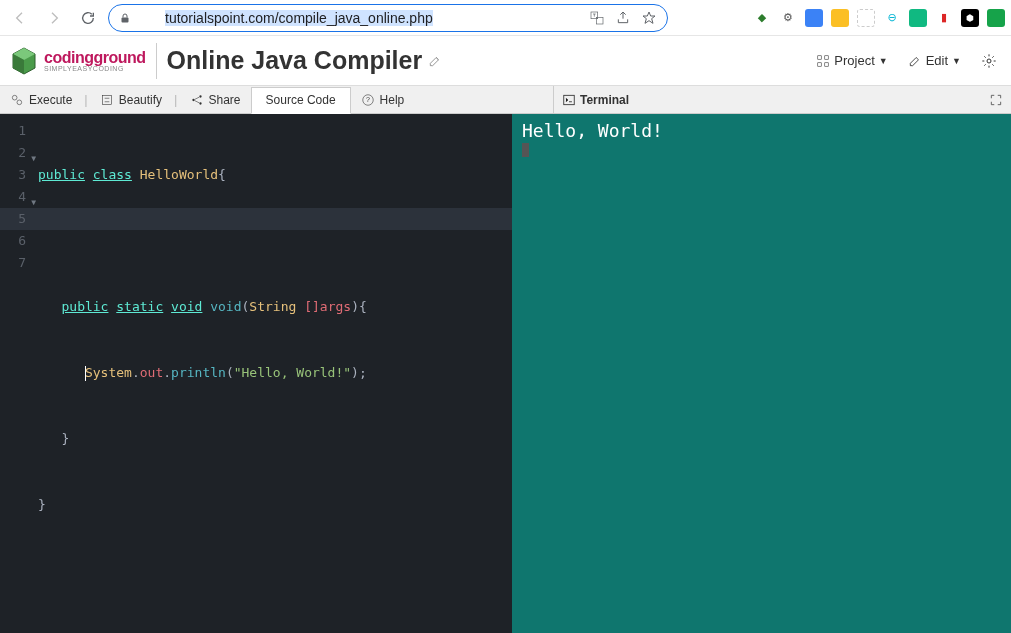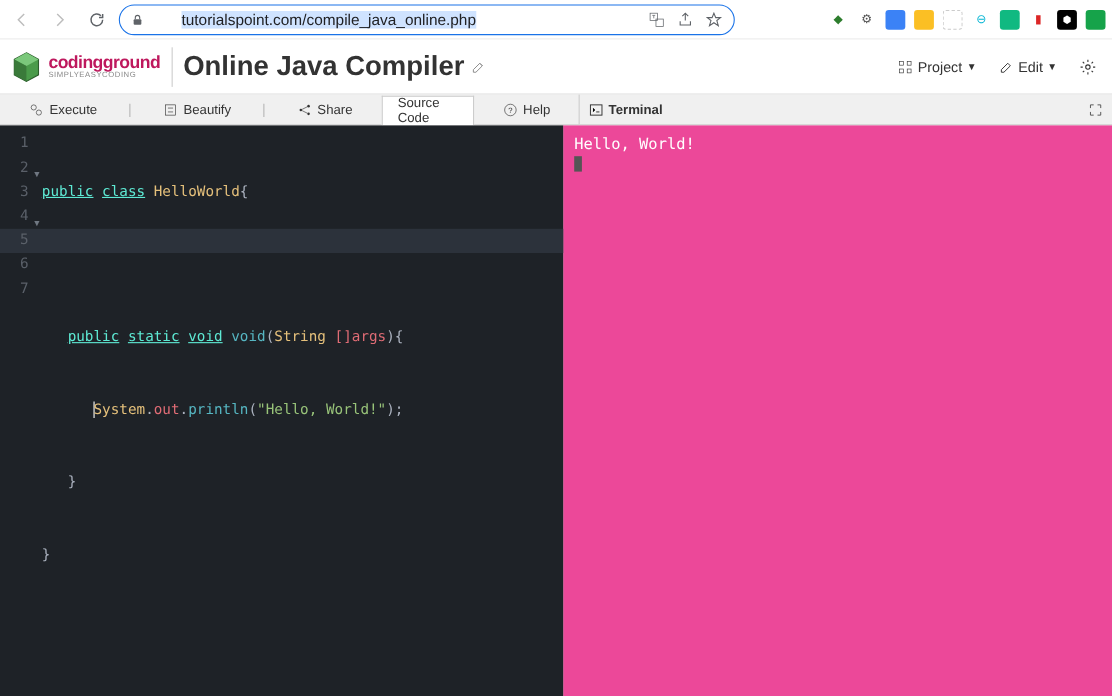--- a/index.html
+++ b/index.html
@@ -23,45 +23,45 @@
 .logo-slug { font-size:7px; color:#888; letter-spacing:0.5px; display:block; margin-top:-2px; }
 .vsep { width:1px; height:36px; background:#ccc; margin:0 10px; }
 .page-title { font-size:25px; font-weight:bold; color:#333; }
 .edit-ic { margin-left:6px; color:#888; }
 .header-right { margin-left:auto; display:flex; gap:8px; align-items:center; color:#333; }
 .hdr-btn { display:flex; align-items:center; gap:4px; padding:4px 6px; cursor:pointer; font-size:13px; }
 .caret { font-size:9px; }
 
 .toolbar { height:28px; display:flex; align-items:center; background:#f0f0f0; border-bottom:1px solid #ccc; }
 .tb-left { display:flex; align-items:center; gap:0; height:100%; }
-.tb-btn { display:flex; align-items:center; gap:5px; padding:0 26px; height:100%; font-size:12px; color:#333; cursor:pointer; }
+.tb-btn { display:flex; align-items:center; gap:5px; padding:0 10px; height:100%; font-size:12px; color:#333; cursor:pointer; }
 .tb-sep { color:#bbb; padding:0 2px; }
 .tab-active { background:#fff; border:1px solid #ccc; border-bottom:1px solid #fff; height:27px; margin-top:1px; padding:4px 14px; display:flex; align-items:center; font-size:12px; color:#333; }
-.tb-right { width:499px; display:flex; align-items:center; height:100%; border-left:1px solid #ccc; padding:0 8px; }
+.tb-right { width:458px; display:flex; align-items:center; height:100%; border-left:1px solid #ccc; padding:0 8px; }
 .term-lbl { font-size:12px; font-weight:bold; color:#333; display:flex; align-items:center; gap:4px; }
 .expand { margin-left:auto; color:#555; cursor:pointer; }
 
 .main { display:flex; height:519px; }
 .editor { width:512px; background:#1e2227; color:#ccc; font-family:Consolas,Monaco,monospace; font-size:13px; position:relative; }
 .gutter { position:absolute; left:0; top:0; width:32px; text-align:right; padding:6px 6px 0 0; color:#5a6069; line-height:22px; }
 .gut-line { height:22px; position:relative; }
 .fold { position:absolute; right:-10px; top:6px; font-size:8px; color:#707882; }
 .code { position:absolute; left:38px; top:6px; right:0; line-height:22px; white-space:pre; }
 .code-line { height:22px; }
 .line-hl { background:#2c323b; position:absolute; left:0; right:0; height:22px; top:94px; }
 .c-comment { color:#7a8290; }
 .c-kw { color:#5eead4;text-decoration:underline; }
 .c-cls { color:#e5c07b; }
 .c-fn { color:#56b6c2; }
 .c-var { color:#e06c75; }
 .c-str { color:#98c379; }
 .c-punc { color:#abb2bf; }
 .cursor { display:inline-block; width:1px; height:15px; background:#fff; vertical-align:middle; margin-right:-1px; }
 
-.terminal { width:499px; background:#ec4899; color:#fff; font-family:Consolas,Monaco,monospace; font-size:14px; padding:8px 10px; line-height:18px; }
+.terminal { width:499px; background:#0f766e; color:#fff; font-family:Consolas,Monaco,monospace; font-size:18px; padding:8px 10px; line-height:18px; }
 .tcursor { display:inline-block; width:7px; height:14px; background:#555; vertical-align:middle; }
 
 svg { display:block; }
 </style>
 </head>
 <body>
 
 <div class="browser-bar">
   <div class="nav-btn disabled">
       <svg width="16" height="16" viewBox="0 0 24 24">

